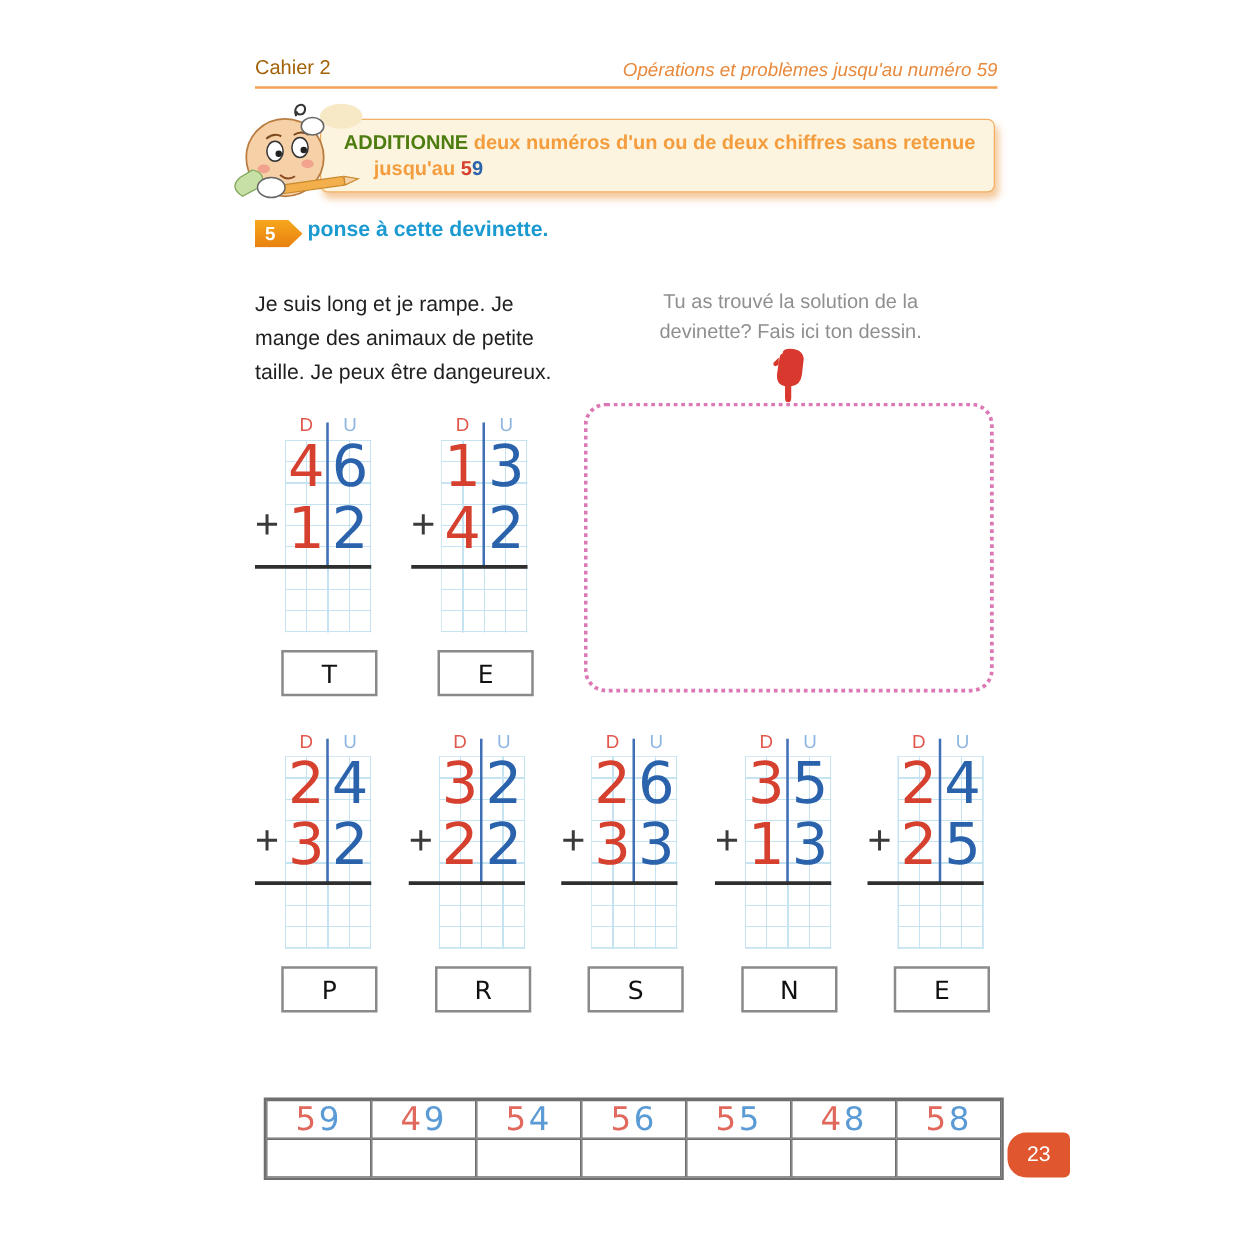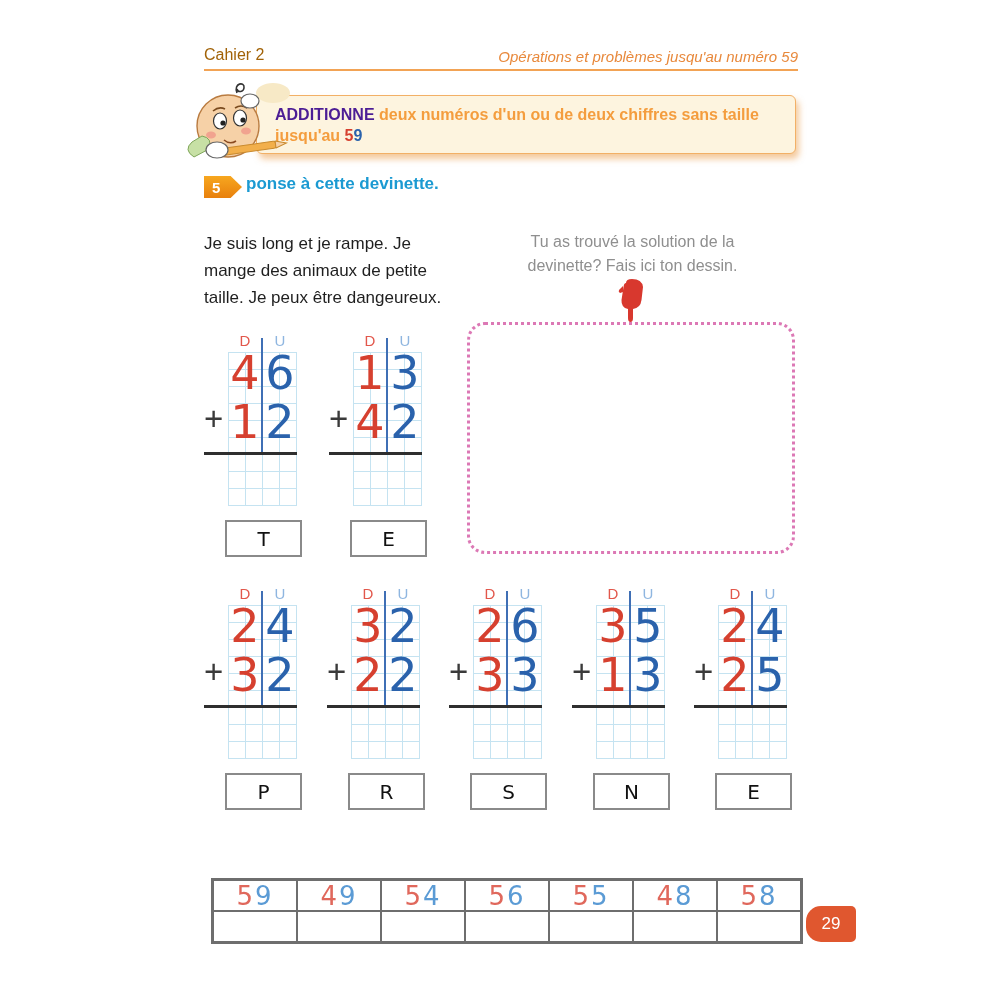--- a/index.html
+++ b/index.html
@@ -14,22 +14,22 @@
   .hdr-right{right:202px;top:48px;font-size:15px;color:#E8893C;font-style:italic;margin-left:21px;}
   .hdr-rule{left:204px;top:69px;width:594px;height:2px;background:#F2A355;}
 
   
   .banner{
     left:256px;top:95px;width:520px;height:41px;background:#FDF4DF;
     border:1px solid #F2B066;border-radius:6px;padding:8px 0 8px 18px;
     box-shadow:3px 5px 6px rgba(233,150,60,.5);
   }
   .banner .l1{font-size:16px;color:#F49D3E;font-weight:bold;line-height:21px;white-space:nowrap;}
-  .banner .bold{color:#4c1d95;font-weight:bold;}
-  .banner .l2{font-size:16px;color:#F49D3E;font-weight:bold;line-height:21px;}
+  .banner .bold{color:#4d7c0f;font-weight:bold;}
+  .banner .l2{font-size:16px;color:#F49D3E;font-weight:bold;line-height:21px;margin-left:24px;}
   .num-red{color:#D6402F;font-weight:bold;}
   .num-blue{color:#2A62AC;font-weight:bold;}
   .mascot{left:180px;top:80px;z-index:3;}
 
   
   .ex-badge{
     left:204px;top:176px;width:38px;height:22px;
     background:linear-gradient(#F7A71F,#E8800D);
     clip-path:polygon(0 0,70% 0,100% 50%,70% 100%,0 100%);
     color:#fff;font-size:15px;font-weight:bold;
@@ -116,21 +116,21 @@
     <path d="M12 62 q-9 8 2 15 l15 -8 q4 -11 -7 -13 z" fill="#C7E0A5" stroke="#7FA65A" stroke-width="1"></path>
     <g transform="rotate(-8 60 70)">
       <rect x="42" y="66" width="54" height="7" rx="2" fill="#F2AF4B" stroke="#C98A2E" stroke-width="1"></rect>
       <path d="M96 66 l11 3.5 -11 3.5 z" fill="#F6D1A7" stroke="#C98A2E" stroke-width="1"></path>
     </g>
     <ellipse cx="37" cy="70" rx="11" ry="8" fill="#fff" stroke="#666" stroke-width="1.2"></ellipse>
   </svg>
 </div>
 
 <div class="abs banner">
-  <div class="l1"><span class="bold">ADDITIONNE</span><span> deux numéros d'un ou de deux chiffres sans taille</span></div>
+  <div class="l1"><span class="bold">ADDITIONNE</span><span> deux numéros d'un ou de deux chiffres sans retenue</span></div>
   <div class="l2"><span>jusqu'au </span><span class="num-red">5</span><span class="num-blue">9</span></div>
 </div>
 
 <div class="abs ex-badge">
   <span>5</span>
 </div>
 <div class="abs ex-text">
   <div>ponse à cette devinette.</div>
 </div>
 
@@ -297,14 +297,14 @@
   <div class="cell"></div>
   <div class="cell"></div>
   <div class="cell"></div>
   <div class="cell"></div>
   <div class="cell"></div>
   <div class="cell"></div>
   <div class="cell"></div>
 </div>
 
 <div class="abs pagebadge">
-  <span>29</span>
+  <span>23</span>
 </div>
 
 </body></html>

